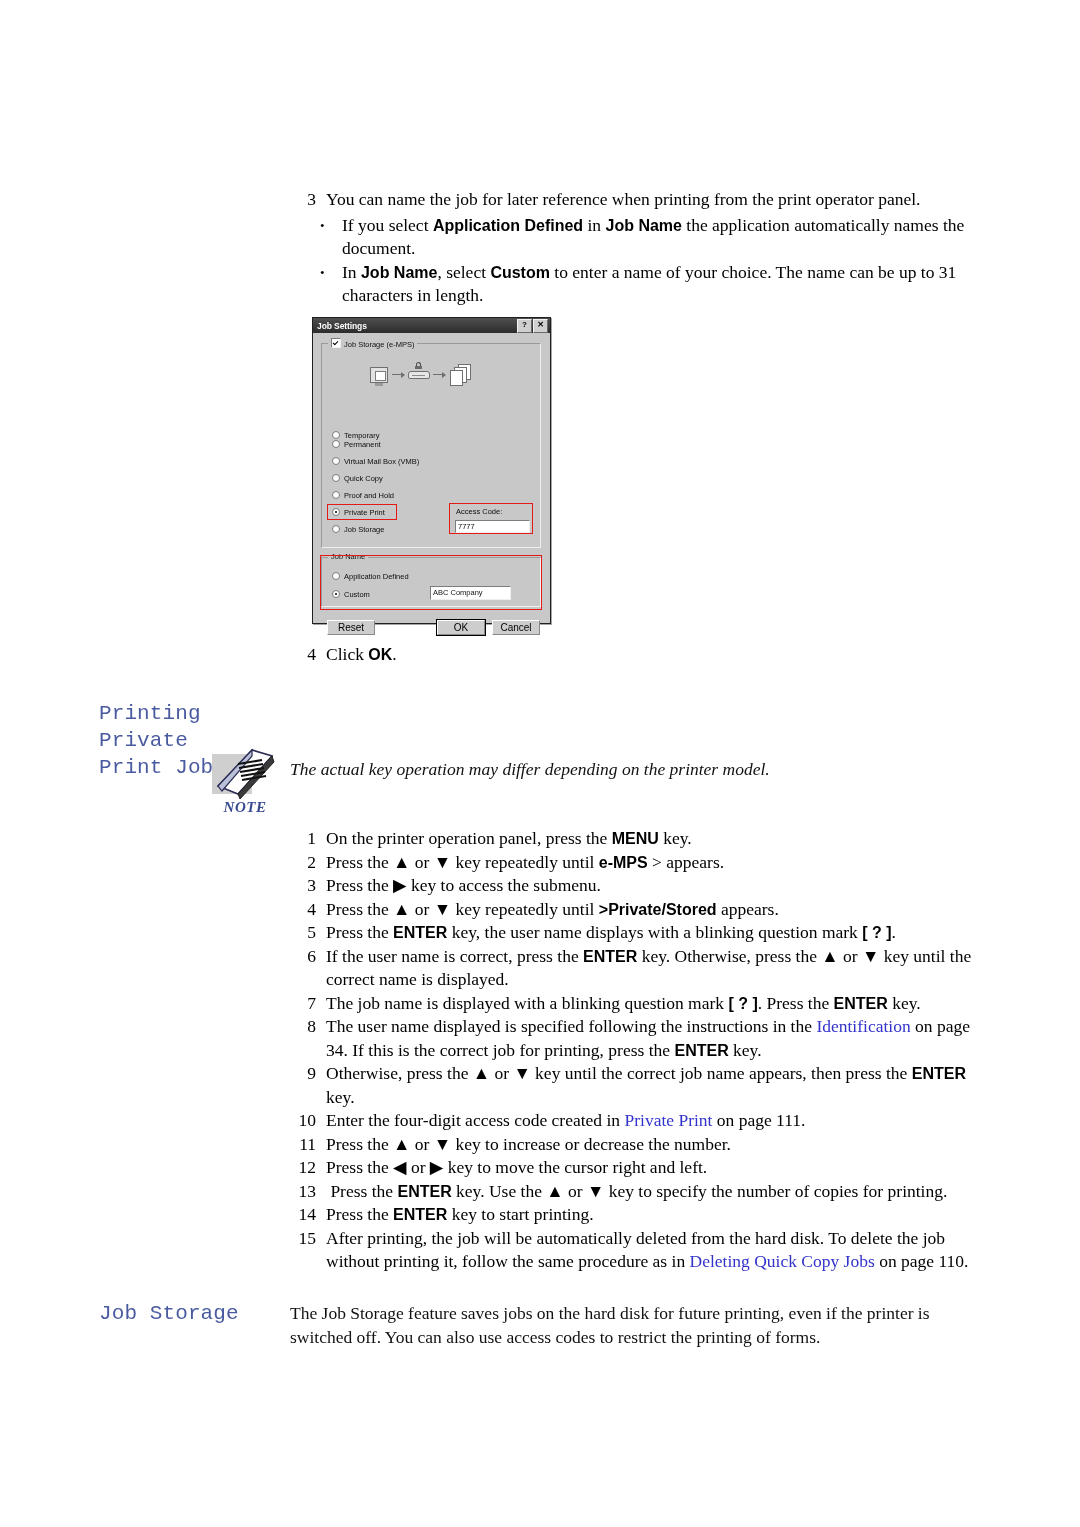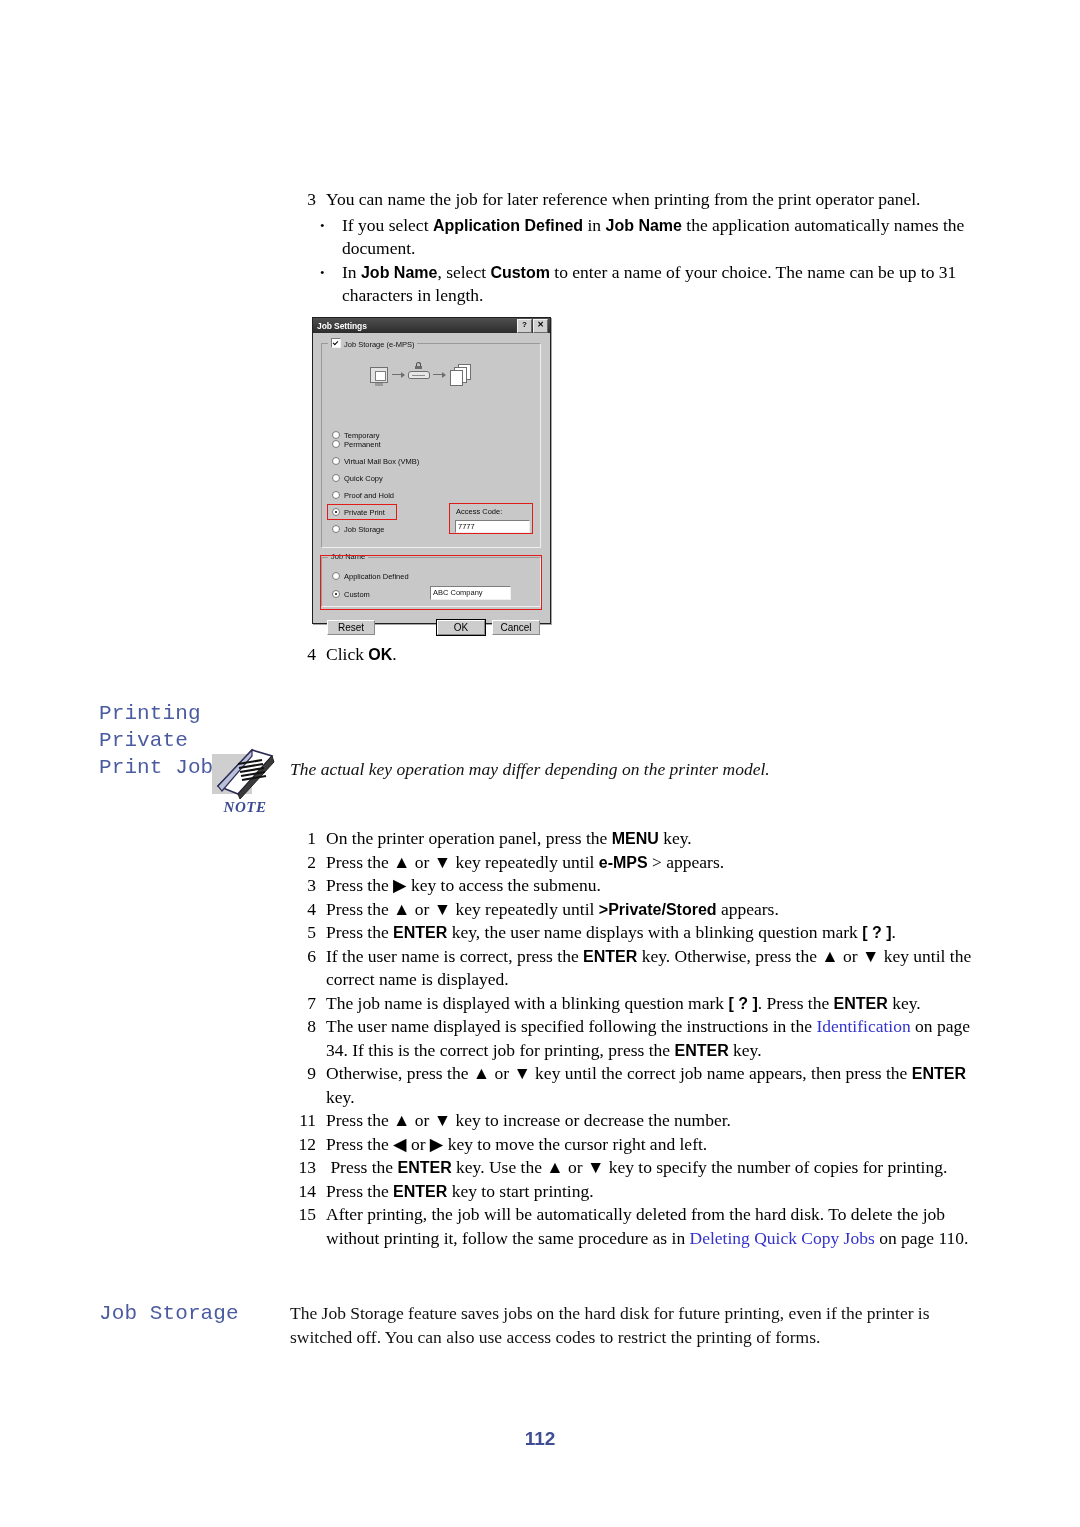--- a/index.html
+++ b/index.html
@@ -460,20 +460,24 @@
     <div class="step">
       <div class="num">8</div>
       <div class="txt">The user name displayed is specified following the instructions in the <span class="lnk">Identification</span> on page 34. If this is the correct job for printing, press the <b>ENTER</b> key.</div>
     </div>
 
     <div class="step">
       <div class="num">9</div>
       <div class="txt">Otherwise, press the ▲ or ▼ key until the correct job name appears, then press the <b>ENTER</b> key.</div>
     </div>
 
+    <div class="step">
+      <div class="num">10</div>
+      <div class="txt">Enter the four-digit access code created in <span class="lnk">Private Print</span> on page 111.</div>
+    </div>
 
     <div class="step">
       <div class="num">11</div>
       <div class="txt">Press the ▲ or ▼ key to increase or decrease the number.</div>
     </div>
 
     <div class="step">
       <div class="num">12</div>
       <div class="txt">Press the ◀ or ▶ key to move the cursor right and left.</div>
     </div>
@@ -491,15 +495,14 @@
     <div class="step">
       <div class="num">15</div>
       <div class="txt">After printing, the job will be automatically deleted from the hard disk. To delete the job without printing it, follow the same procedure as in <span class="lnk">Deleting Quick Copy Jobs</span> on page 110.</div>
     </div>
   </div>
 
   <div class="sec-head" style="left:99px; top:1300px; width:190px;">Job Storage</div>
 
   <div class="body-text" style="position:absolute; left:290px; top:1302px; width:700px;">The Job Storage feature saves jobs on the hard disk for future printing, even if the printer is switched off. You can also use access codes to restrict the printing of forms.</div>
 
-  <div class="pageno" style="left:0; top:1428px;">112</div>
 
 </div>
 
 </body></html>

